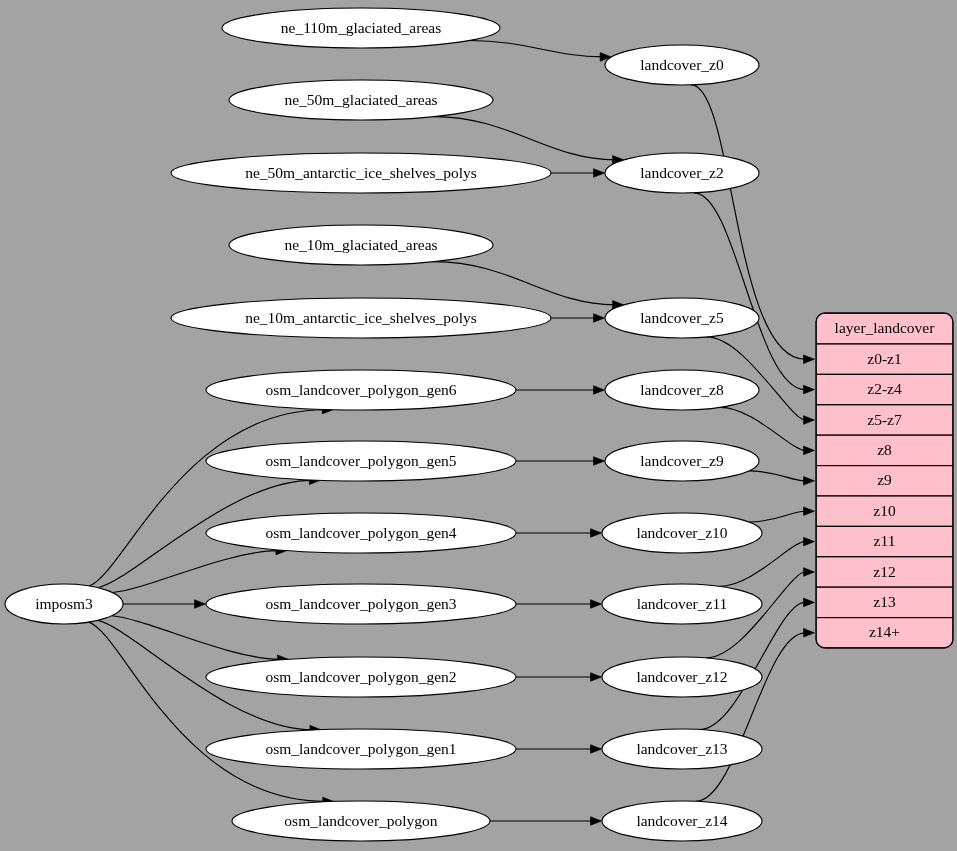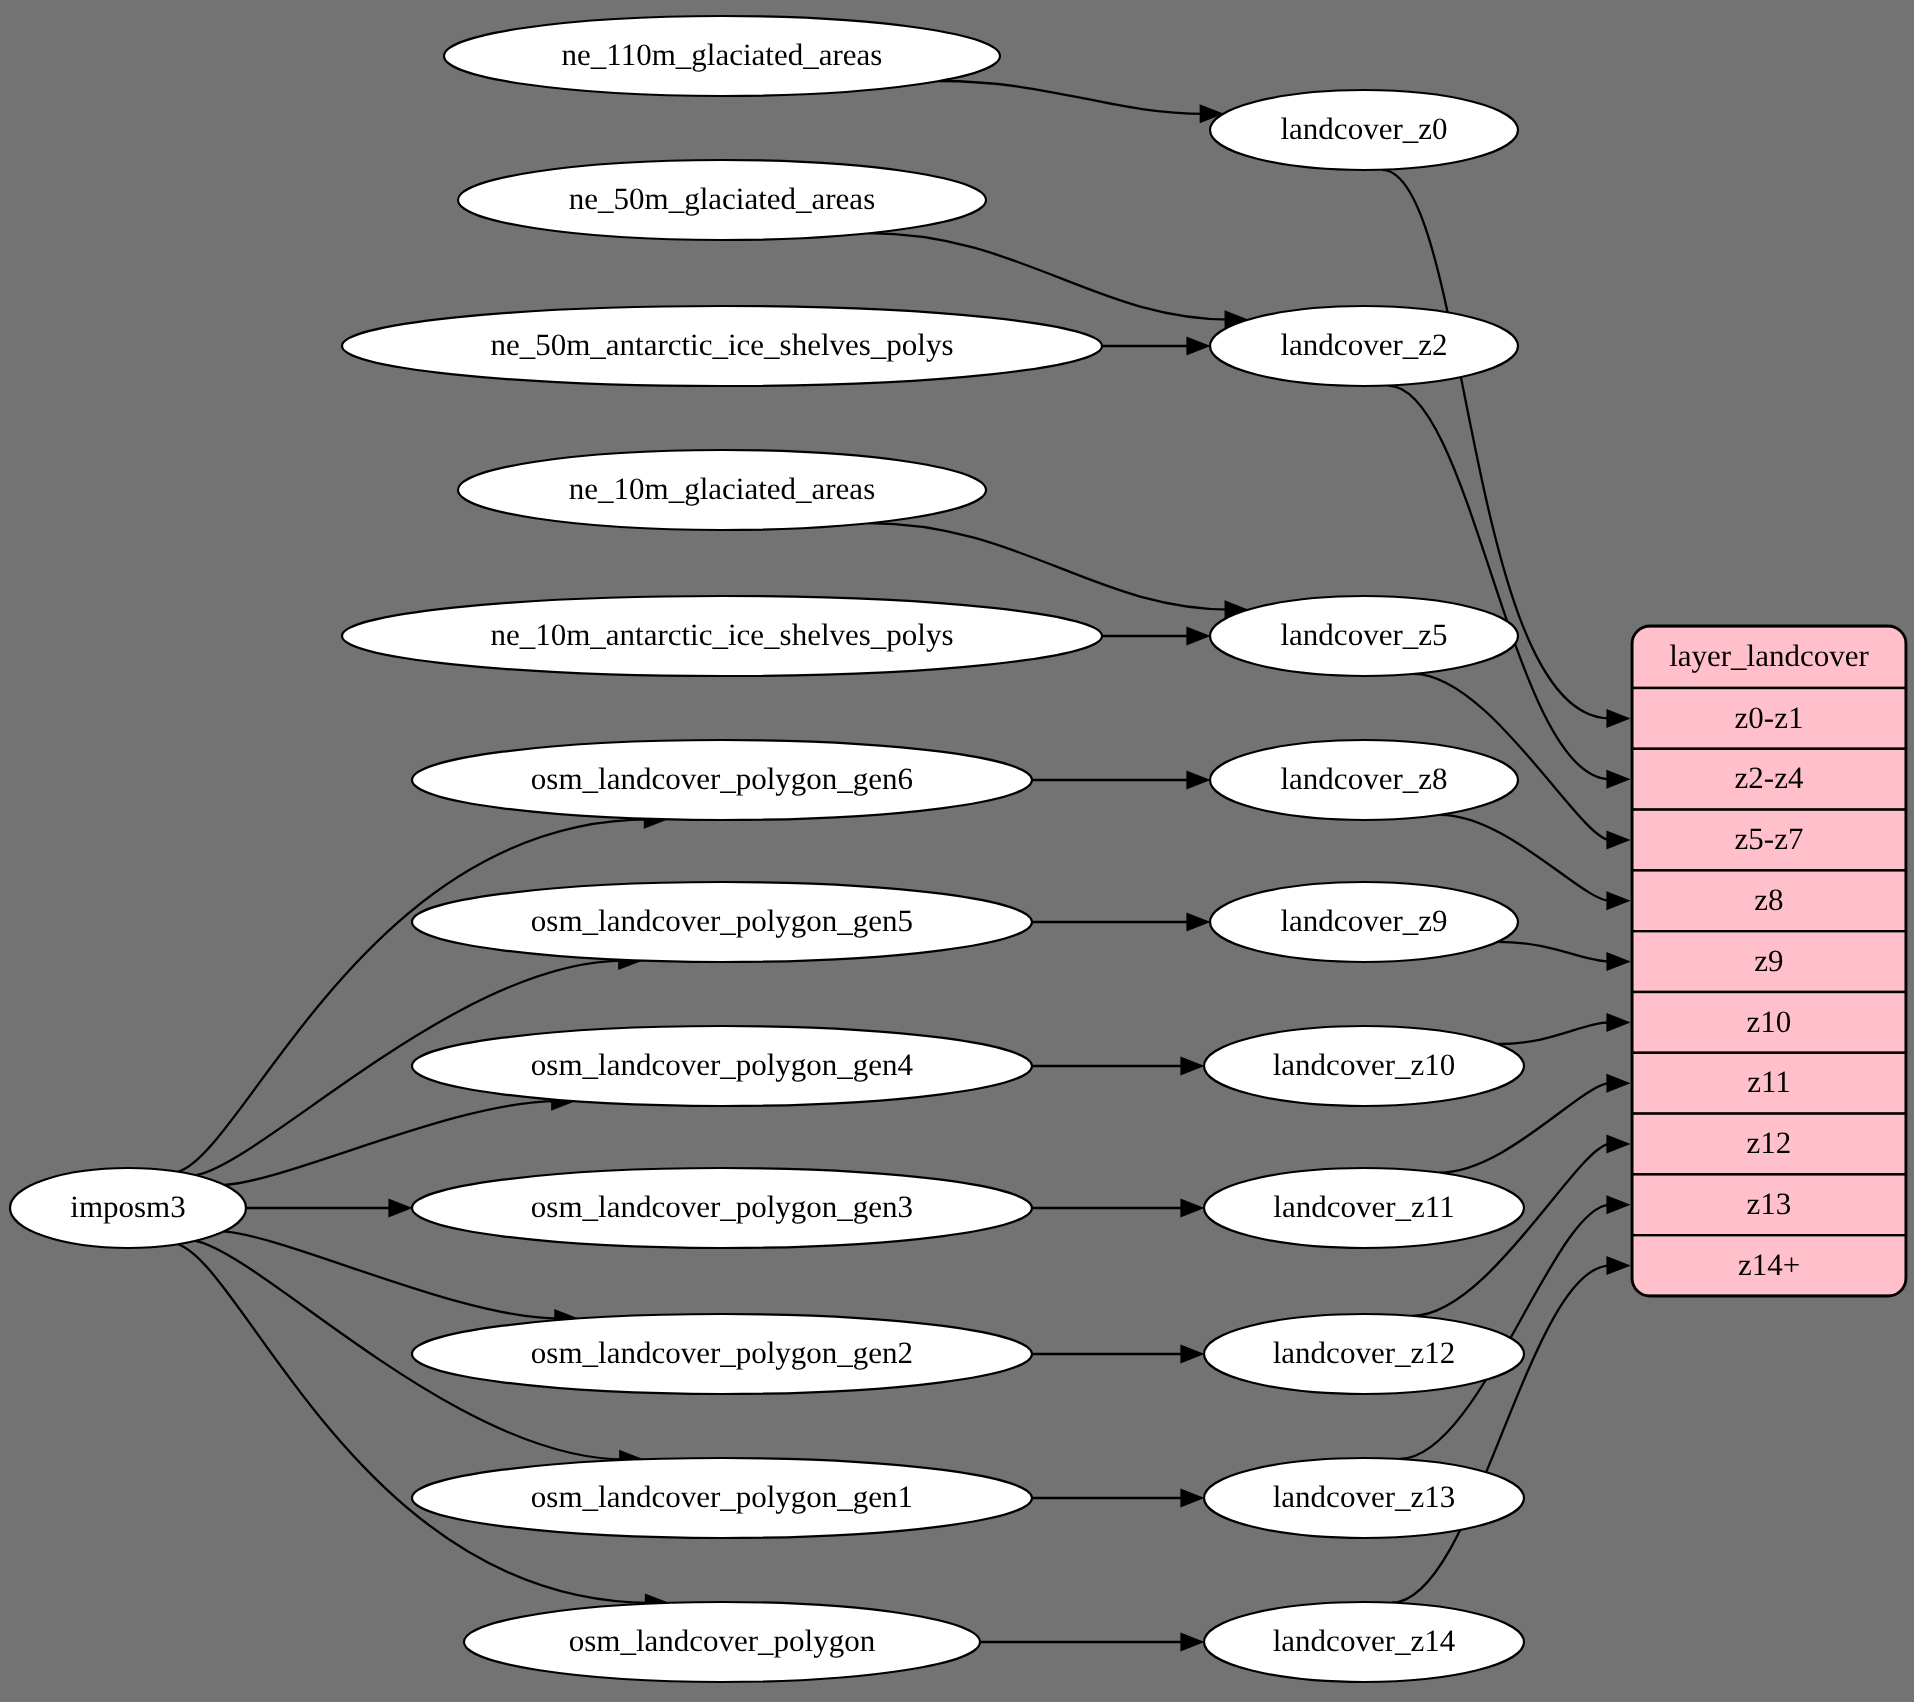--- a/index.html
+++ b/index.html
@@ -4,21 +4,21 @@
 <style>
   html, body {
     margin: 0;
     padding: 0;
     background: #ffffff;
   }
   #canvas {
     position: relative;
     width: 957px;
     height: 851px;
-    background: #737373;
+    background: #a3a3a3;
     overflow: hidden;
     font-family: "Liberation Serif", "DejaVu Serif", serif;
   }
   svg#graph {
     position: absolute;
     left: 0;
     top: 0;
     width: 957px;
     height: 851px;
     display: block;

